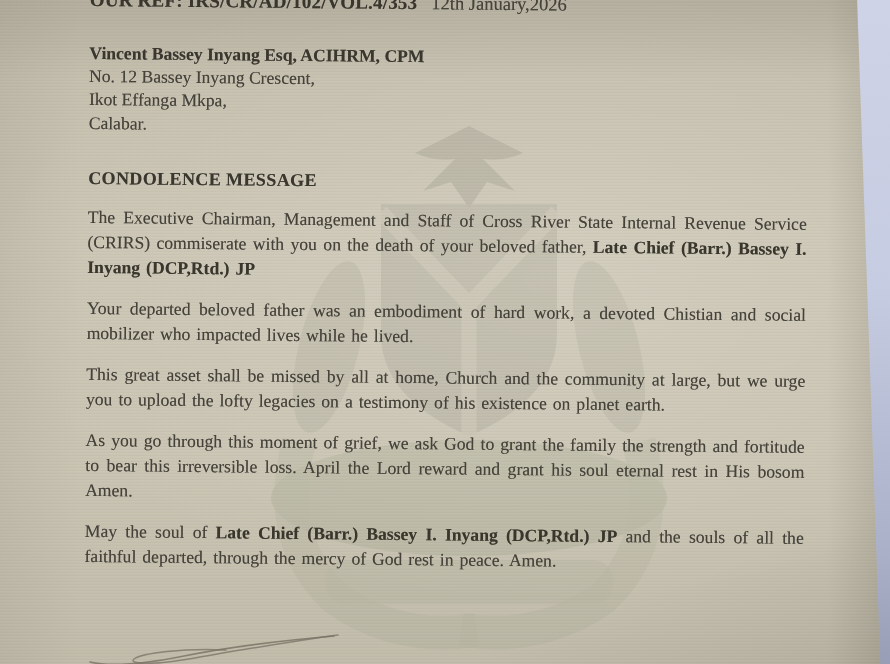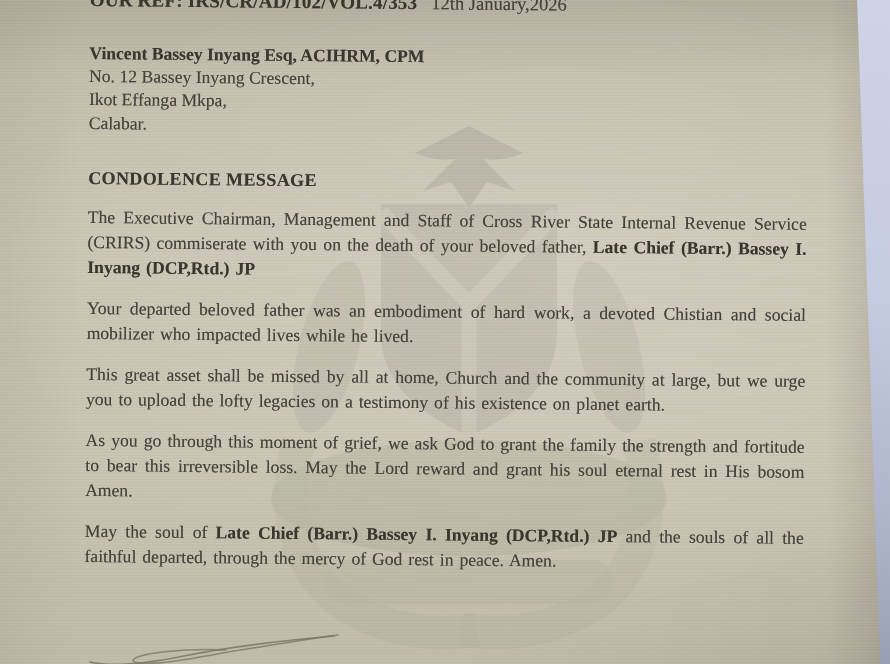--- a/index.html
+++ b/index.html
@@ -86,21 +86,21 @@
       </div>
 
       <div class="subject">CONDOLENCE MESSAGE</div>
 
       <p class="para"><span>The Executive Chairman, Management and Staff of Cross River State Internal Revenue Service (CRIRS) commiserate with you on the death of your beloved father, </span><b>Late Chief (Barr.) Bassey I. Inyang (DCP,Rtd.) JP</b><span></span></p>
 
       <p class="para"><span>Your departed beloved father was an embodiment of hard work, a devoted Chistian and social mobilizer who impacted lives while he lived.</span><b></b><span></span></p>
 
       <p class="para"><span>This great asset shall be missed by all at home, Church and the community at large, but we urge you to upload the lofty legacies on a testimony of his existence on planet earth.</span><b></b><span></span></p>
 
-      <p class="para"><span>As you go through this moment of grief, we ask God to grant the family the strength and fortitude to bear this irreversible loss. May the Lord reward and grant his soul eternal rest in His bosom Amen.</span><b></b><span></span></p>
+      <p class="para"><span>As you go through this moment of grief, we ask God to grant the family the strength and fortitude to bear this irreversible loss. April the Lord reward and grant his soul eternal rest in His bosom Amen.</span><b></b><span></span></p>
 
       <p class="para"><span>May the soul of </span><b>Late Chief (Barr.) Bassey I. Inyang (DCP,Rtd.) JP</b><span> and the souls of all the faithful departed, through the mercy of God rest in peace. Amen.</span></p>
 
     </div>
 
     <svg class="signature" viewBox="0 0 310 34" aria-hidden="true">
       <path d="M18 32 C 40 37, 72 34, 112 26 C 152 18, 205 11, 262 6" stroke="#7b7567" stroke-width="1.7" fill="none" stroke-linecap="round" opacity="0.85"></path>
       <path d="M266 5 C 214 12, 152 23, 110 30 C 80 35, 56 34, 62 29 C 70 23, 112 18, 154 20" stroke="#7b7567" stroke-width="1.5" fill="none" stroke-linecap="round" opacity="0.8"></path>
     </svg>
 

